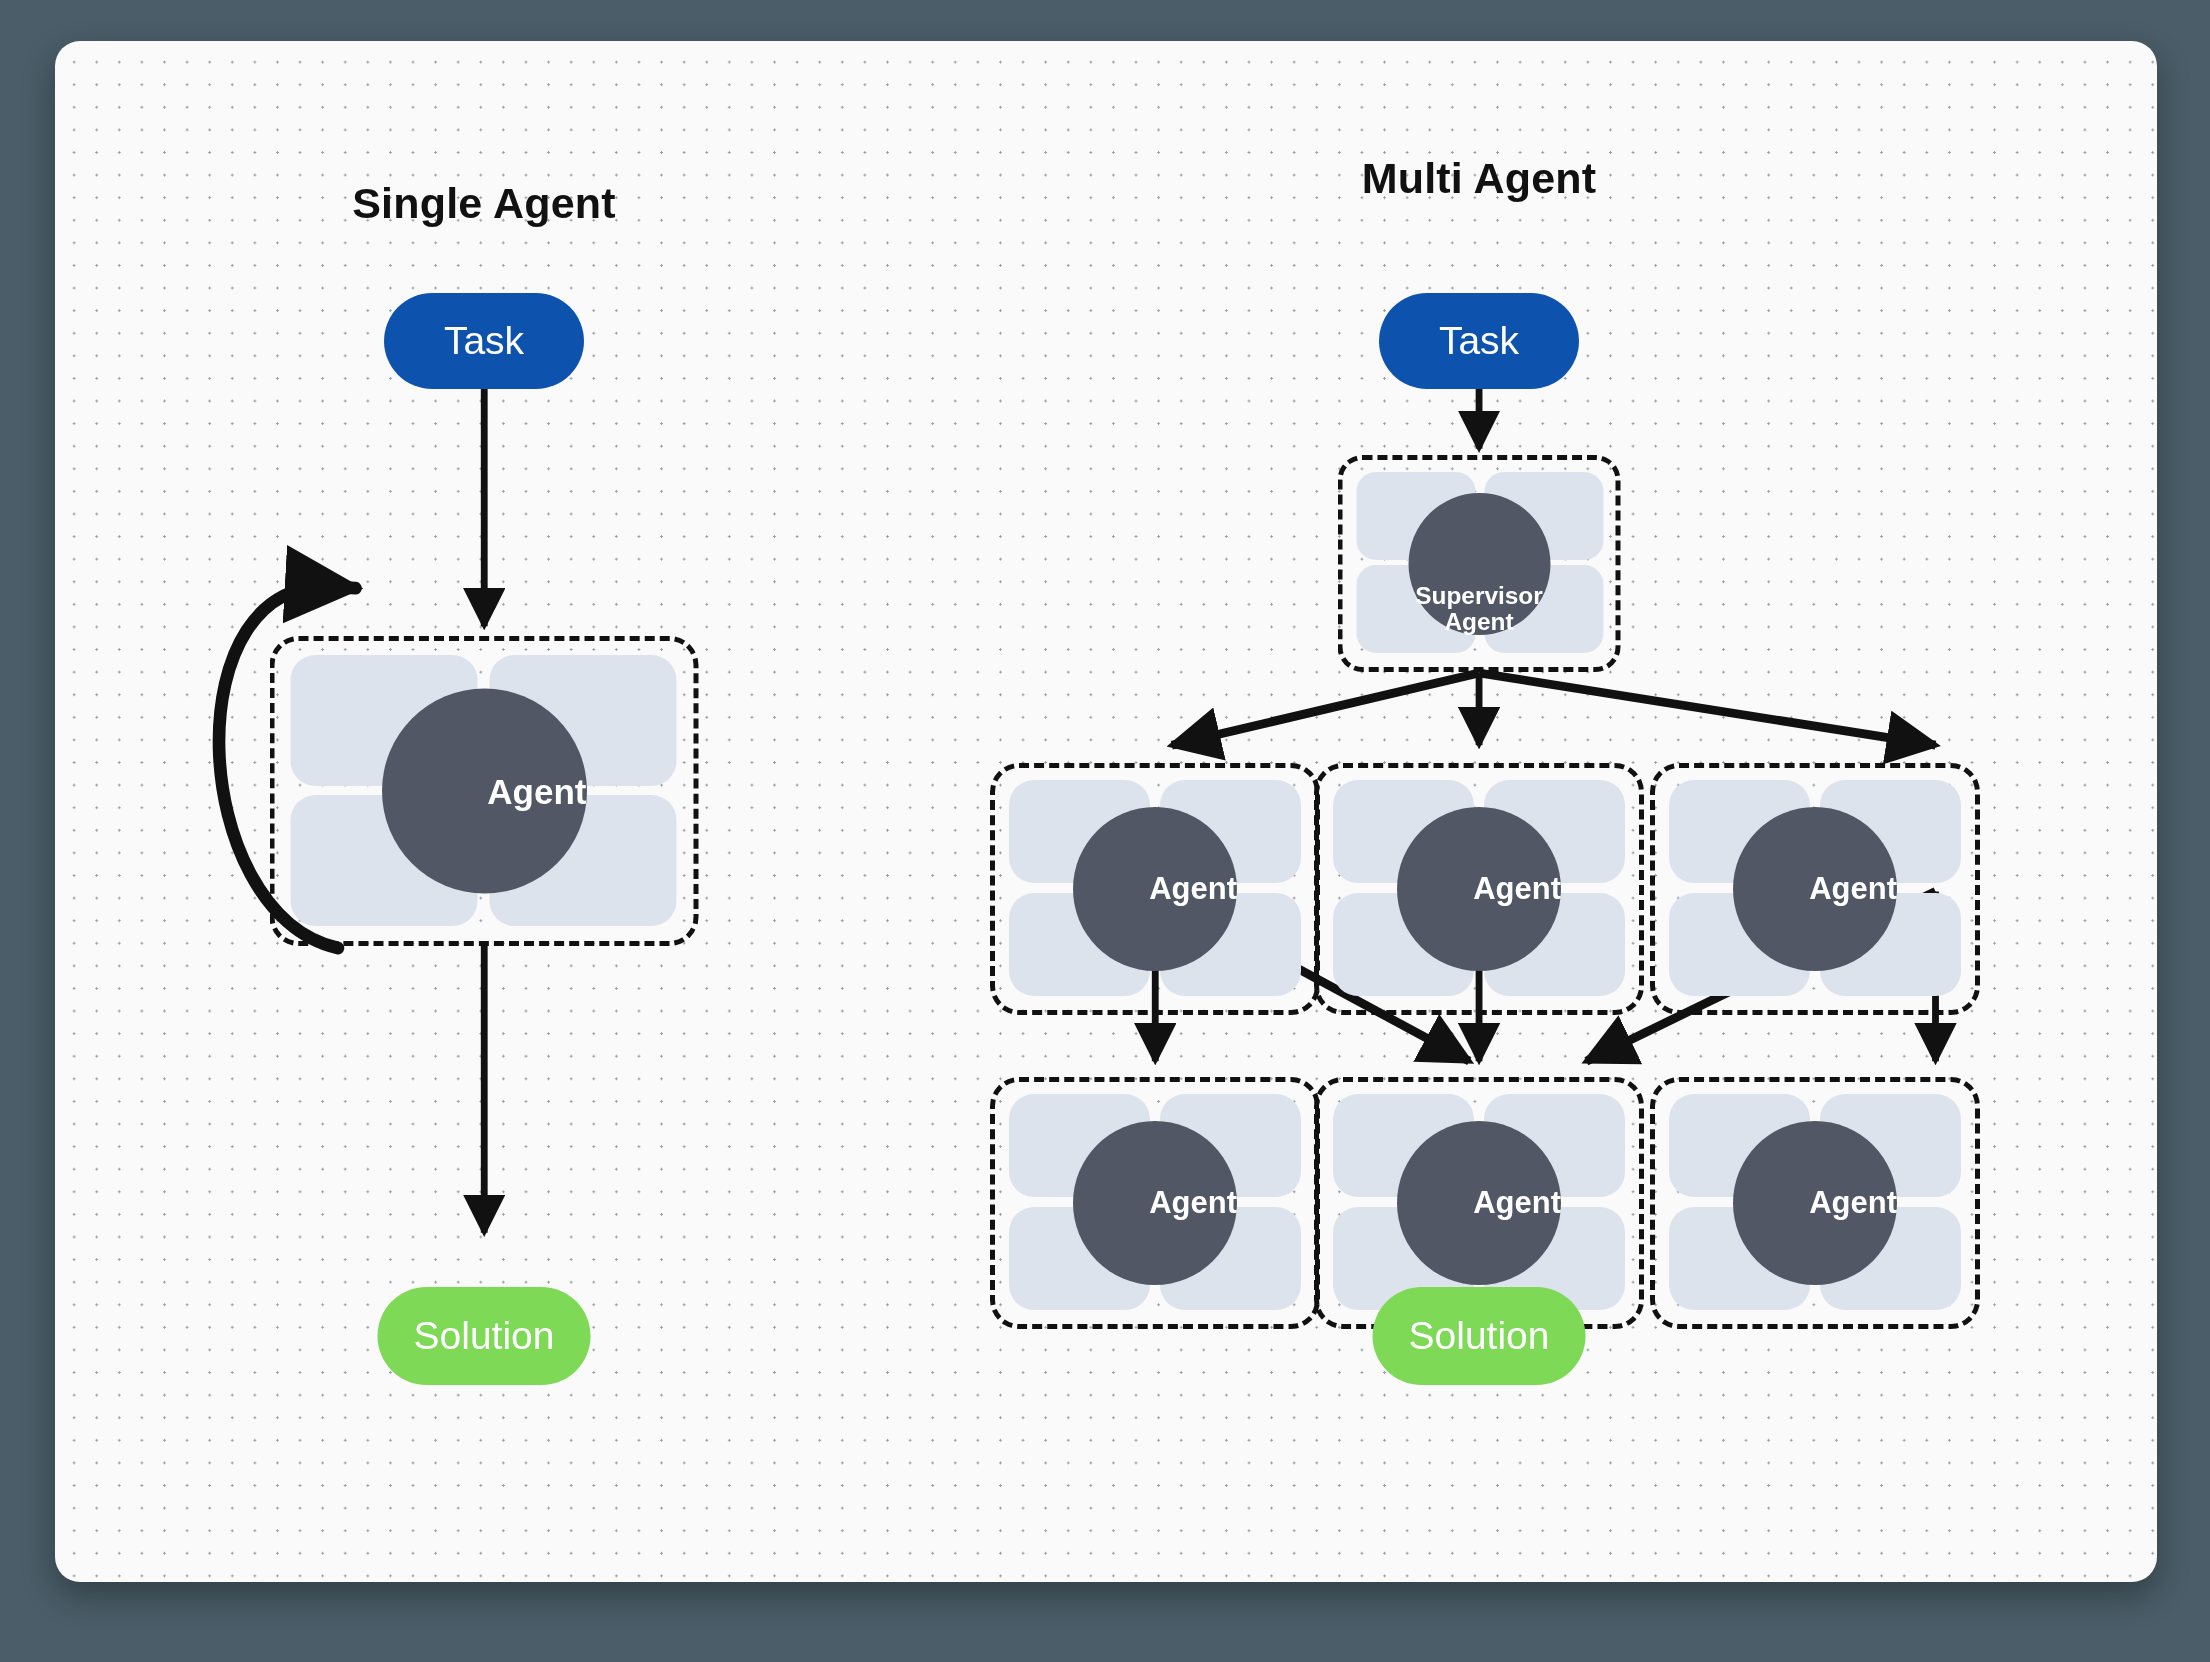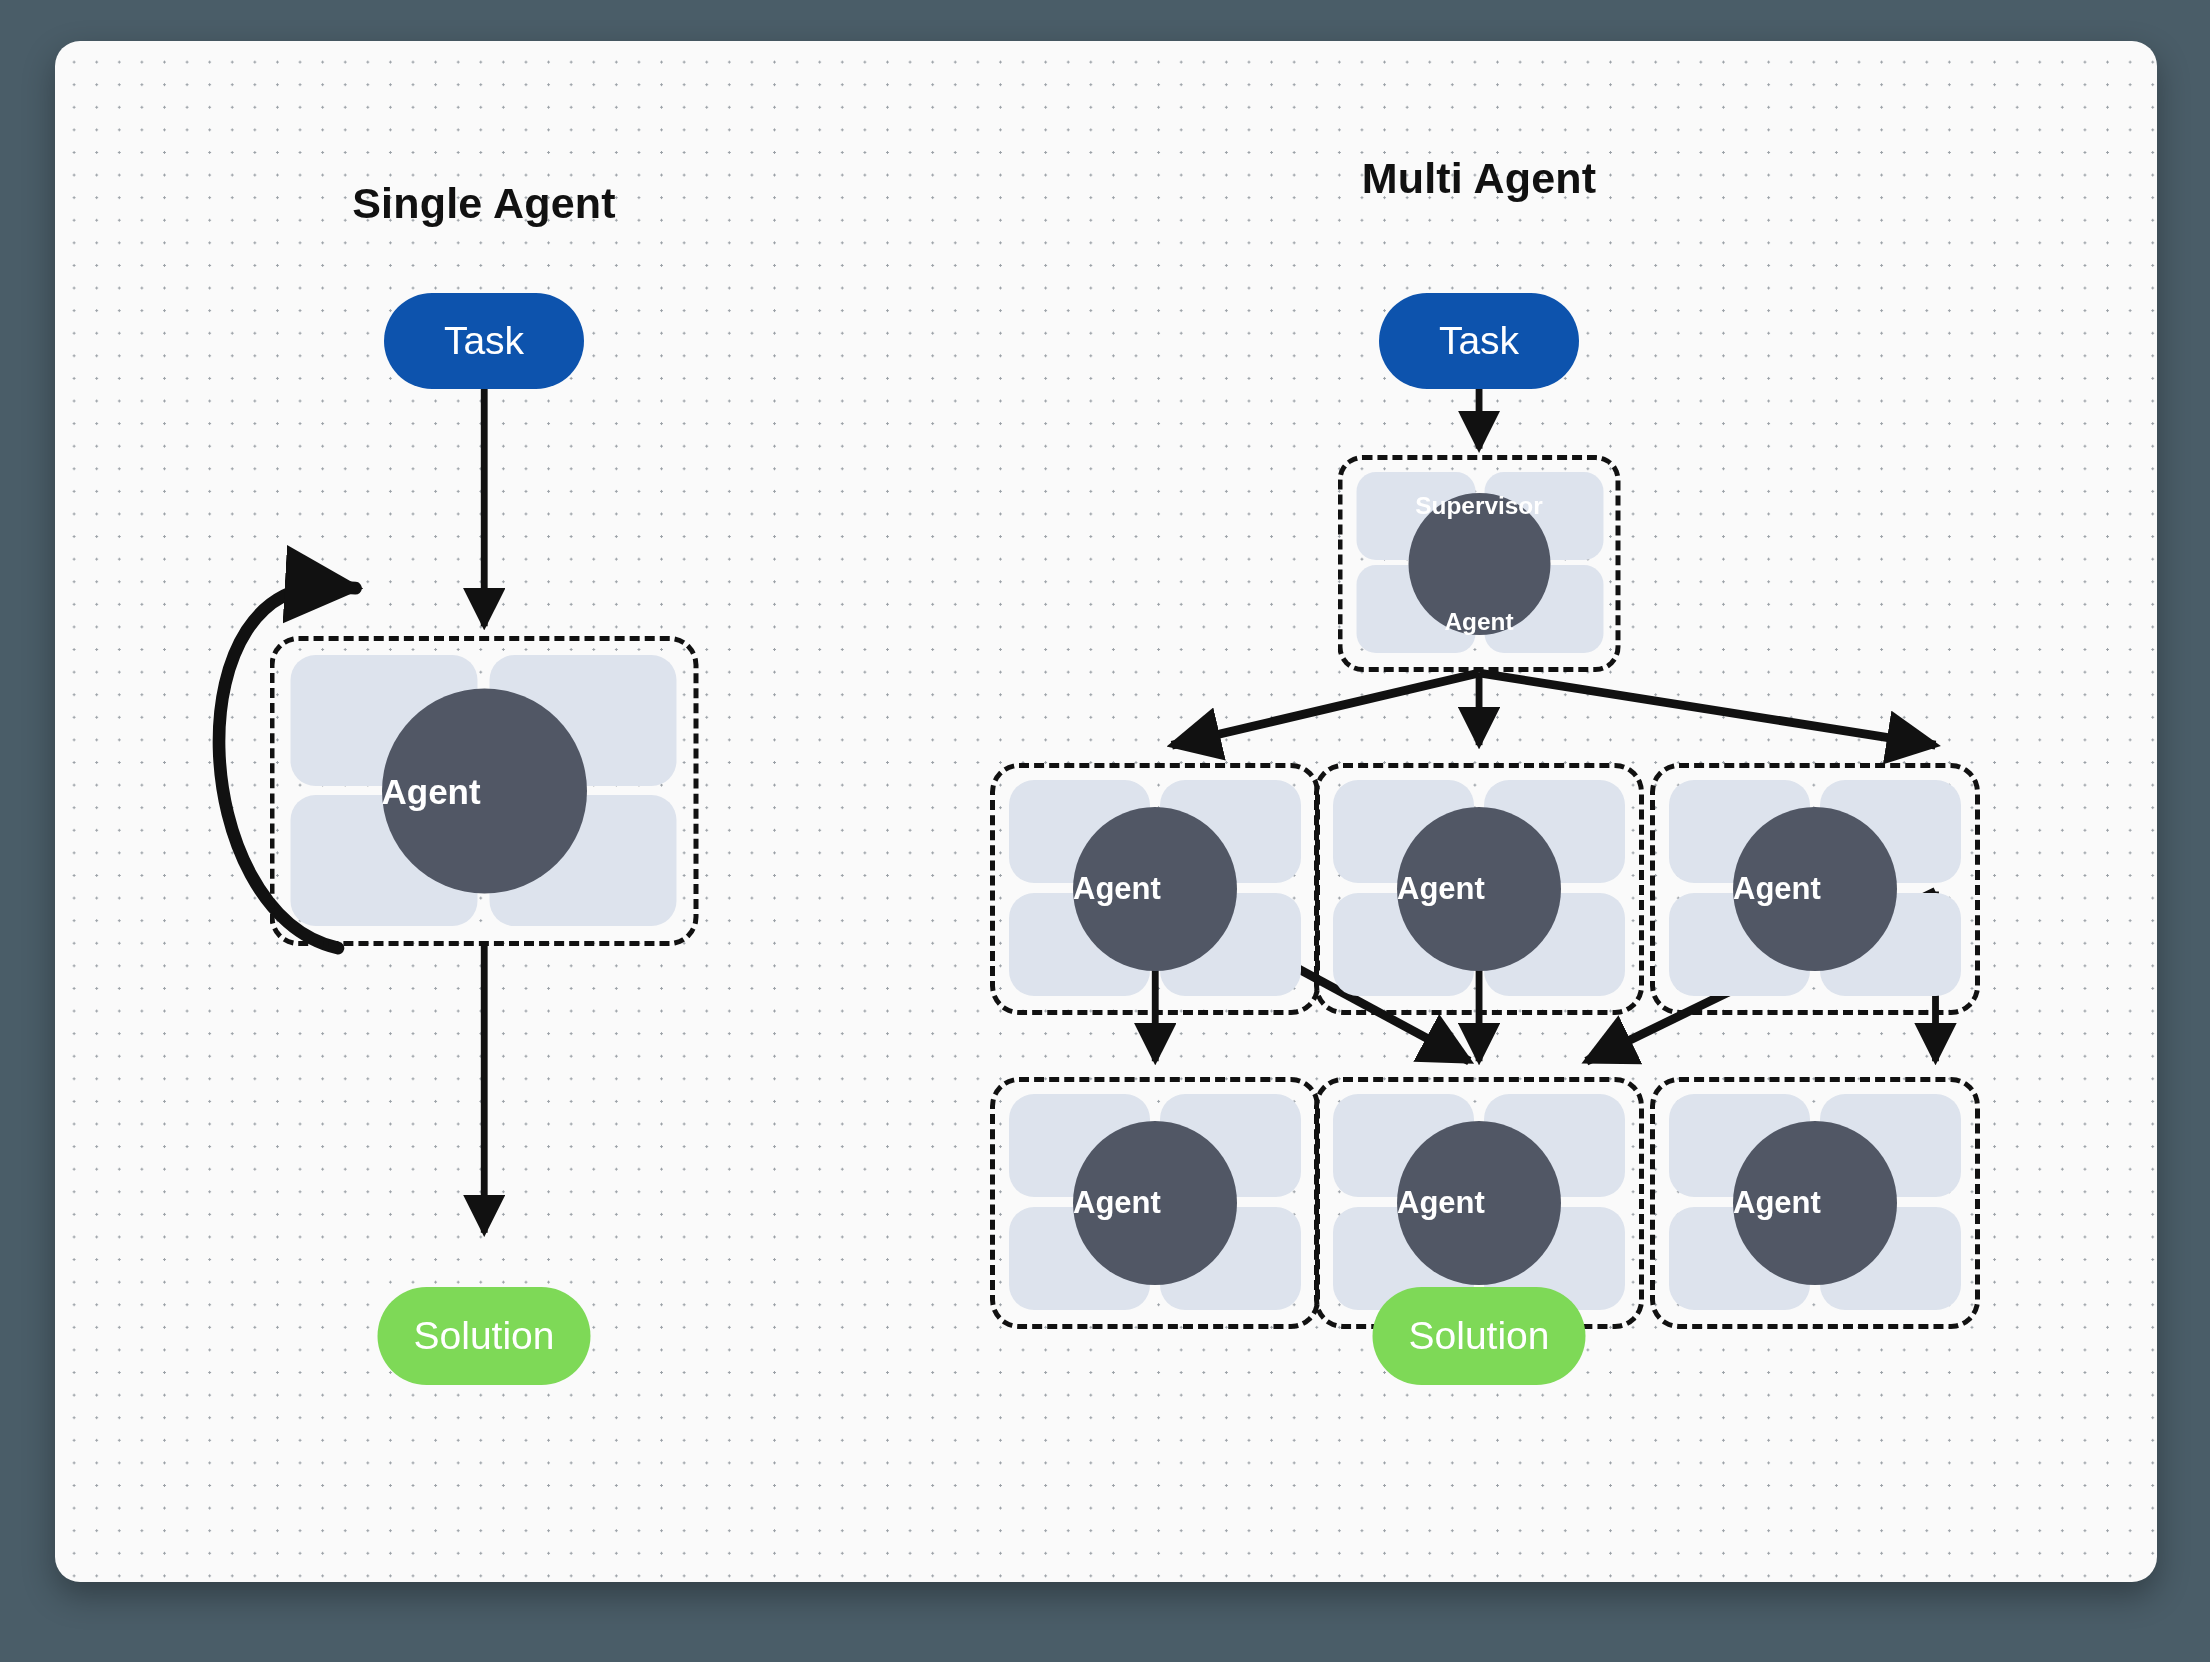--- a/index.html
+++ b/index.html
@@ -70,21 +70,21 @@
     position: absolute;
     background: #dde3ed;
     border-radius: 25px;
   }
   .core {
     position: absolute;
     border-radius: 50%;
     background: #515765;
     display: flex;
     align-items: center;
-    justify-content: space-between;
+    justify-content: flex-end;
     text-align: center;
     color: #ffffff;
     font-weight: bold;
     line-height: 1.06;
     left: 50%;
     top: 50%;
     transform: translate(-50%, -50%);
   }
 </style>
 </head>

